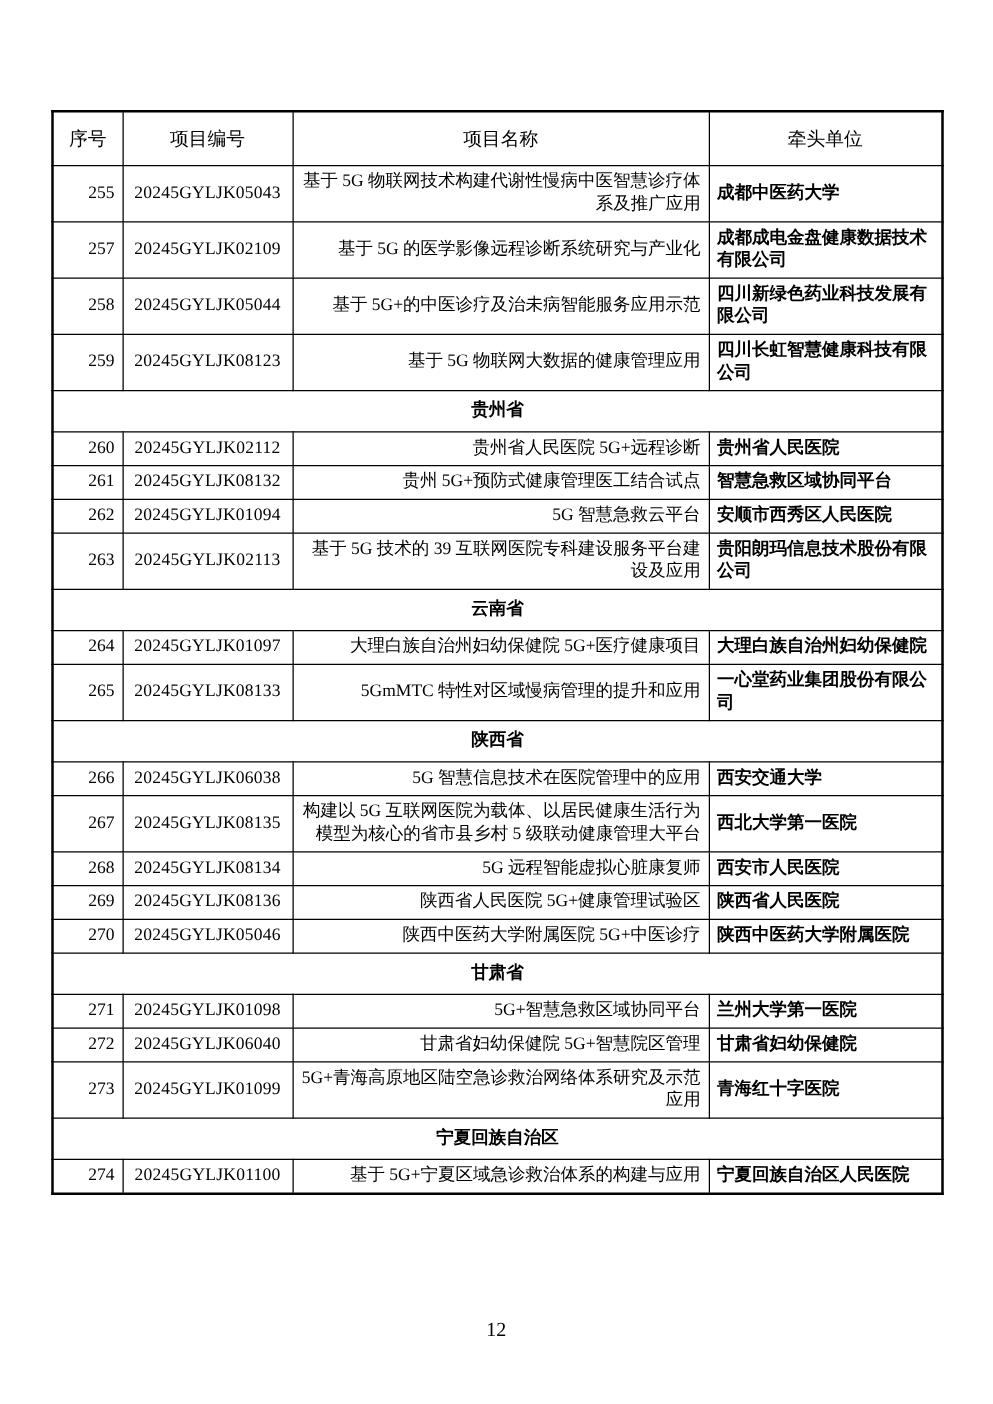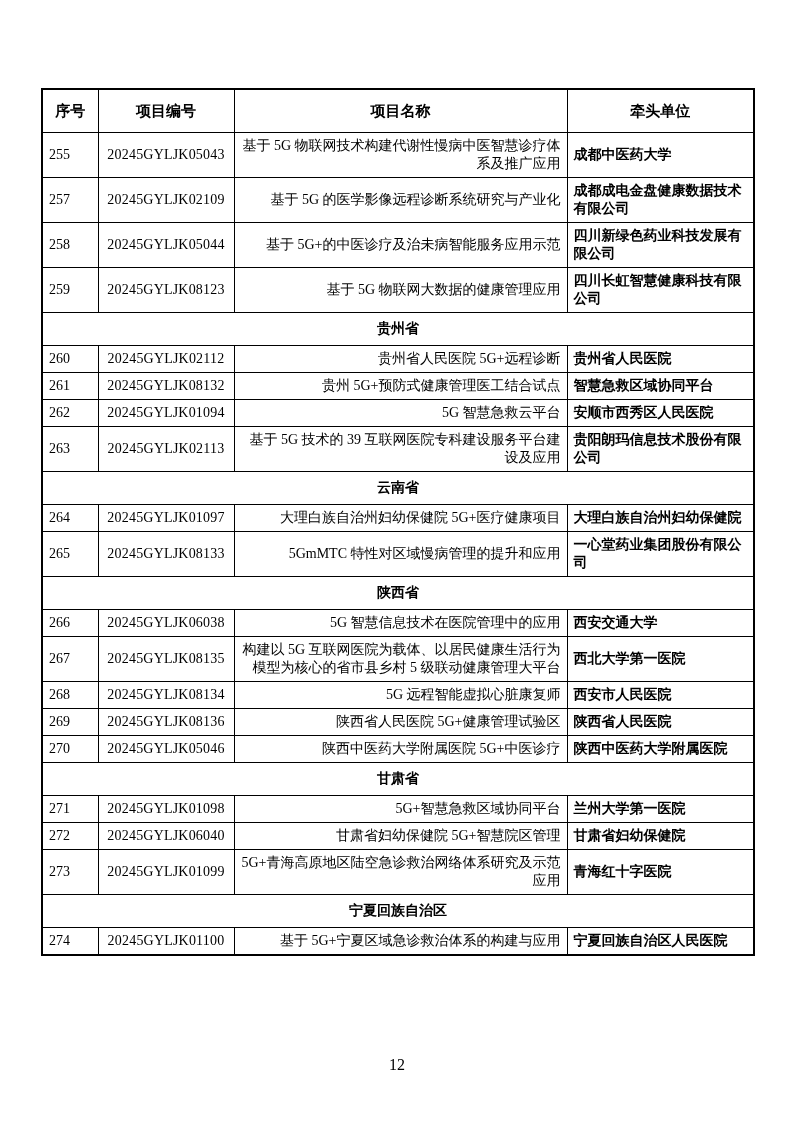--- a/index.html
+++ b/index.html
@@ -20,32 +20,32 @@
     border-collapse: collapse;
     table-layout: fixed;
     border: 2px solid #000000;
   }
   .doc-table th, .doc-table td {
     border: 1px solid #000000;
     vertical-align: middle;
     word-break: break-all;
   }
   .doc-table th {
-    font-weight: bold;
+    font-weight: normal;
     font-size: 15px;
     height: 38px;
     text-align: center;
     padding: 2px;
   }
   .doc-table td {
     font-size: 14px;
     line-height: 18px;
     padding: 4px 6px;
   }
-  .c-seq  { text-align: left; padding: 4px 2px; }
+  .c-seq  { text-align: right; padding: 4px 2px; }
   .c-code { text-align: center; padding: 4px 2px; letter-spacing: 0.2px; margin-left: 45px; }
   .c-name { text-align: right; }
   .c-unit { text-align: left; font-weight: bold; }
   .section-cell {
     text-align: center;
     font-size: 17px;
     font-weight: bold;
     height: 24px;
     padding: 2px;
   }

